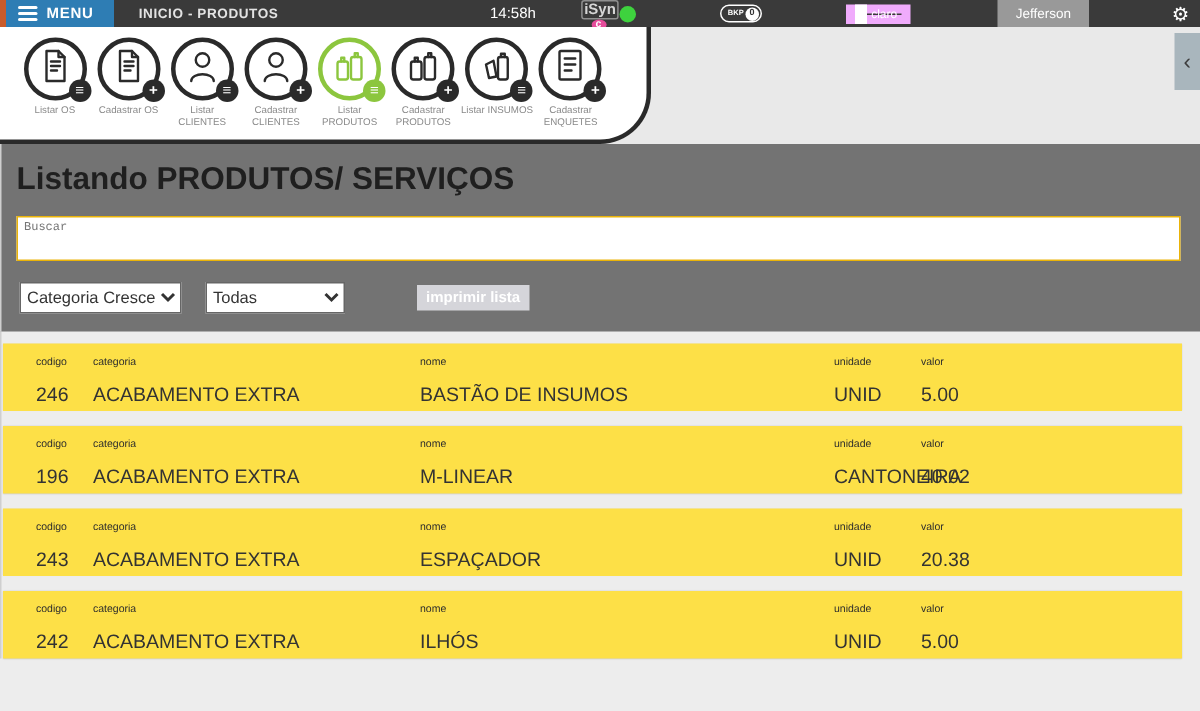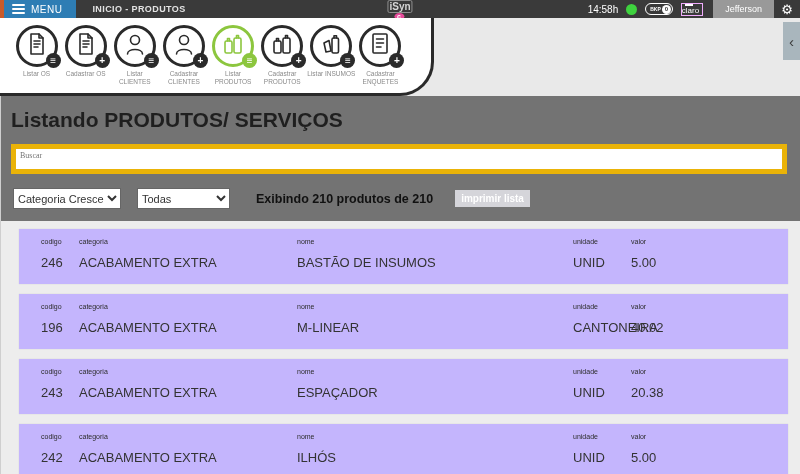--- a/index.html
+++ b/index.html
@@ -6,39 +6,39 @@
   html,body { width:800px; height:474px; overflow:hidden; background:#ededed;
     font-family:"Liberation Sans", sans-serif; }
 
   
   .topbar { height:18px; background:#3a3a3a; display:flex; align-items:center; position:relative; }
   .orange-sliver { width:4px; height:18px; background:#c95b2a; flex:0 0 auto; }
   .menu-btn { background:#2e7db4; height:18px; display:flex; align-items:center; gap:6px;
     padding:0 14px 0 8px; cursor:pointer; }
   .menu-btn .burger { display:flex; flex-direction:column; gap:2px; }
   .menu-btn .burger span { display:block; width:13px; height:2px; background:#fff; border-radius:1px; }
-  .menu-btn .menu-label { color:#fff; font-size:10px; font-weight:normal; letter-spacing:.5px; }
+  .menu-btn .menu-label { color:#fff; font-size:10px; font-weight:bold; letter-spacing:.5px; }
   .breadcrumb { color:#e3e3e3; font-size:9px; font-weight:bold; letter-spacing:.4px; margin-left:16px; }
   .logo { position:absolute; left:50%; top:0; transform:translateX(-50%); height:18px;
     display:flex; align-items:center;flex-direction:column; }
   .logo .logo-main { color:#d6d6d6; font-size:10px; font-weight:bold;
     border:1px solid #8f8f8f; border-radius:2px; padding:0 1px; line-height:11px; }
   .logo .dotletter { width:10px; height:10px; border-radius:50%; color:#fff; font-size:7px;
     font-weight:bold; display:flex; align-items:center; justify-content:center; margin-left:-2px; }
   .dot-c { background:#e54b9a; } .dot-o { background:#e0b73c; } .dot-m { background:#d98a3d; }
-  .topbar-right { margin-left:auto; display:flex; align-items:center; height:21px; }
+  .topbar-right { margin-left:auto; display:flex; align-items:center; height:21px;gap:48px; }
   .time { color:#fff; font-size:10px; margin-right:8px; }
   .status-dot { width:11px; height:11px; border-radius:50%; background:#3ed23e; margin-right:8px; }
   .bkp { display:flex; align-items:center; border:1px solid #fff; border-radius:8px;
     height:12px; padding:0 1px 0 4px; margin-right:8px; }
   .bkp .bkp-label { color:#fff; font-size:5px; font-weight:bold; margin-right:1px; }
   .bkp .bkp-circle { width:9px; height:9px; border-radius:50%; background:#fff; color:#333;
     font-size:6px; font-weight:bold; display:flex; align-items:center; justify-content:center; }
-  .carrier { display:flex; align-items:center; border:1px solid #f0abfc; height:13px;
-    padding-right:3px; margin-right:10px;flex-direction:column; }
+  .carrier { display:flex; align-items:center; border:6px solid #f0abfc; height:13px;
+    padding-right:3px; margin-right:10px; }
   .carrier .level { width:8px; height:13px; background:#fff; margin-right:3px; }
   .carrier .carrier-name { color:#fff; font-size:8px; }
   .user-btn { background:#999; height:18px; display:flex; align-items:center;
     padding:0 12px; color:#fff; font-size:9px; cursor:pointer;text-align:right; }
   .gear-btn { width:26px; height:18px; display:flex; align-items:center; justify-content:center;
     color:#fff; font-size:13px; cursor:pointer; }
 
   
   .panel-row { position:relative; height:78px; background:#e9e9e9; }
   .toolbar-panel { position:absolute; left:0; top:0; width:434px; height:78px; background:#fff;
@@ -58,34 +58,34 @@
   .tb-label { margin-top:3px; font-size:6.5px; line-height:1.25; color:#8a8a8a; }
 
   .side-tab { position:absolute; right:0; top:4px; width:17px; height:38px; background:#a9b6bd;
     display:flex; align-items:center; justify-content:center; color:#3c3c3c; font-size:15px;
     cursor:pointer; }
 
   
   .content-top { background:#737373; padding:8px 0 12px 0; border-left:1px solid #cfcfcf; }
   .page-title { font-size:21px; font-weight:bold; color:#1f1f1f; margin:4px 0 12px 10px; }
   .search-box { display:block; width:776px; margin:0 12px 0 10px; height:30px;
-    border:5px solid #eab308; resize:none; outline:none; font-size:8px; color:#555;
-    padding:2px 4px; font-family:Liberation Serif, serif; background:#fff; }
+    border:1px solid #eab308; resize:none; outline:none; font-size:8px; color:#555;
+    padding:2px 4px; font-family:Liberation Mono, monospace; background:#fff; }
   .controls { display:flex; align-items:center; margin:14px 12px 0 12px; }
   .ctl-select { height:21px; font-size:11px; color:#333; border:1px solid #666; background:#fff;
     font-family:"Liberation Sans", sans-serif; }
   .select-sort { width:108px; margin-right:16px; }
   .select-cat { width:93px; margin-right:26px; }
   .results-text { font-size:12.5px; font-weight:bold; color:#111; }
   .print-btn { margin-left:22px; background:#d5d5da; color:#fff; border:none; font-size:10px;
     font-weight:bold; padding:3px 6px; cursor:pointer; font-family:"Liberation Sans", sans-serif; }
 
   
   .list-area { padding:8px 0 0 0; border-left:1px solid #cfcfcf; }
-  .card { background:#c4b5fd; margin:0 12px 10px 18px; padding:9px 0 14px 22px; cursor:pointer;
+  .card { background:#fde047; margin:0 12px 10px 1px; padding:9px 0 4px 22px; cursor:pointer;
     box-shadow:0 0 1px rgba(0,0,0,.15); }
   .card-grid { display:grid; grid-template-columns:38px 218px 276px 58px auto; column-gap:0; }
   .card-grid .lbl { font-size:7px; color:#2c2c2c; }
   .card-grid .val { font-size:13px; color:#333; margin-top:10px; padding-right:6px; }
 </style>
 </head>
 <body>
 
 <div class="topbar">
   <div class="orange-sliver"></div>
@@ -235,21 +235,20 @@
 <div class="content-top">
   <h1 class="page-title">Listando PRODUTOS/ SERVIÇOS</h1>
   <textarea class="search-box" placeholder="Buscar" style=""></textarea>
   <div class="controls">
     <select class="ctl-select select-sort">
       <option>Categoria Crescente</option>
     </select>
     <select class="ctl-select select-cat">
       <option>Todas</option>
     </select>
-    <span class="results-text">Exibindo 210 produtos de 210</span>
     <button class="print-btn">imprimir lista</button>
   </div>
 </div>
 
 <div class="list-area">
 
   <div class="card">
     <div class="card-grid">
       <span class="lbl">codigo</span>
       <span class="lbl">categoria</span>

